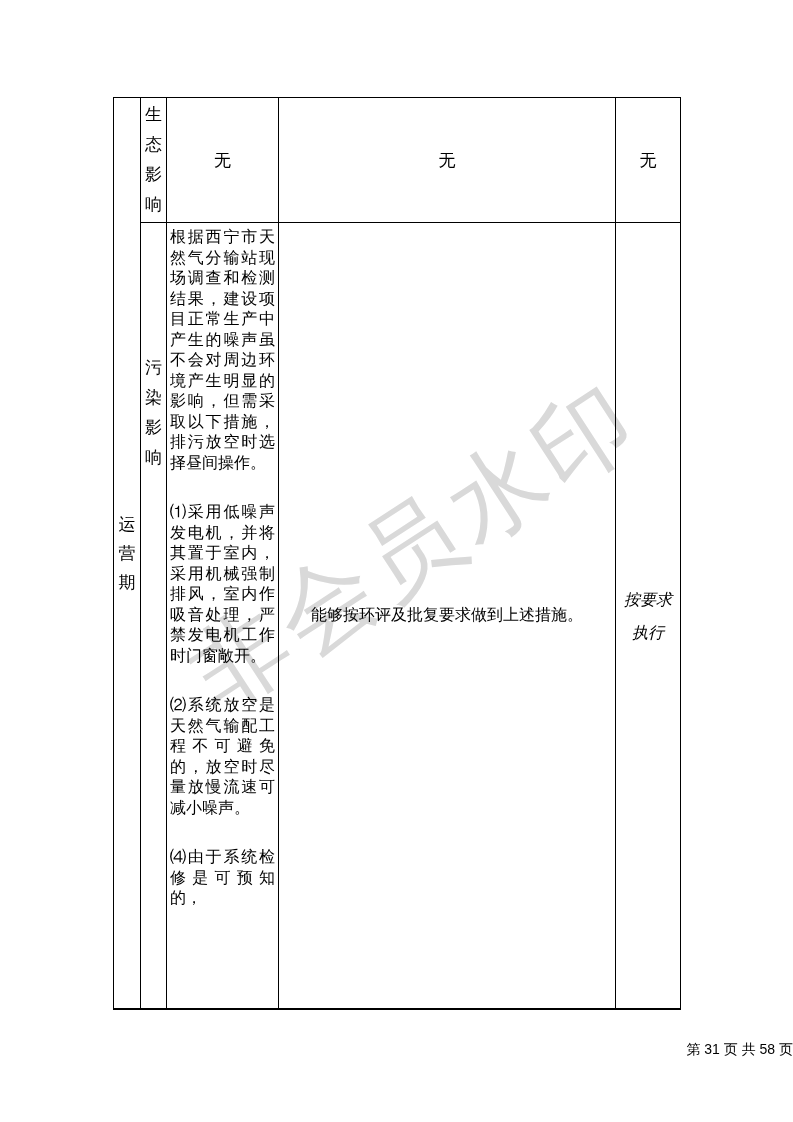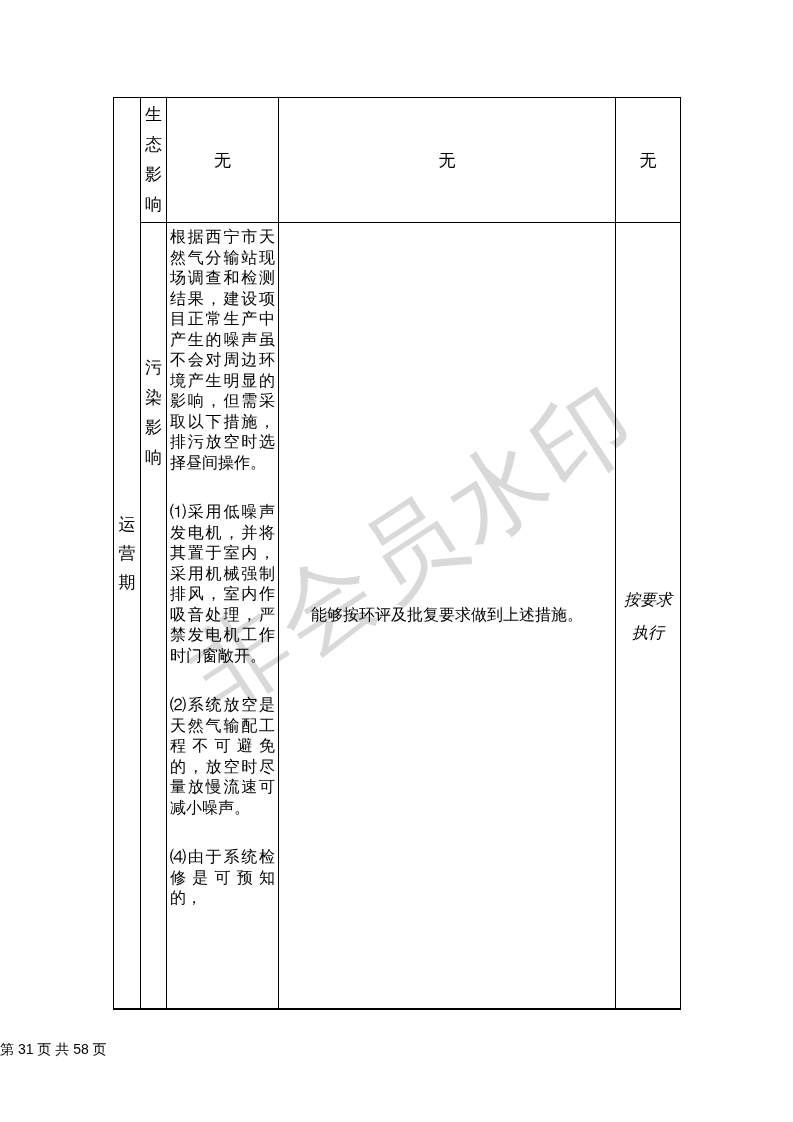--- a/index.html
+++ b/index.html
@@ -61,21 +61,21 @@
                 text-align: justify; overflow: hidden; }
   .c-pol-imp  { left: 165px;top: 125px; width: 337px; bottom: 0; font-size: 16px; }
   .c-pol-sta  { left: 502px;top: 125px; right: 0;     bottom: 0;
                 font-size: 16px; }
   .c-pol-sta .status-lines { white-space: pre-line; text-align: center; line-height: 33px; font-style: italic; }
   .m-title { font-weight: bold; }
   .sp { margin-top: 29px; }
   .footer {
     position: absolute;
     left: 0; right: 0; top: 1041px;
-    text-align: left;
+    text-align: right;
     font-size: 14px;
     line-height: 17px;
   }
 </style>
 </head>
 <body>
 
 <div class="page">
 
   <div class="watermark">非会员水印</div>

